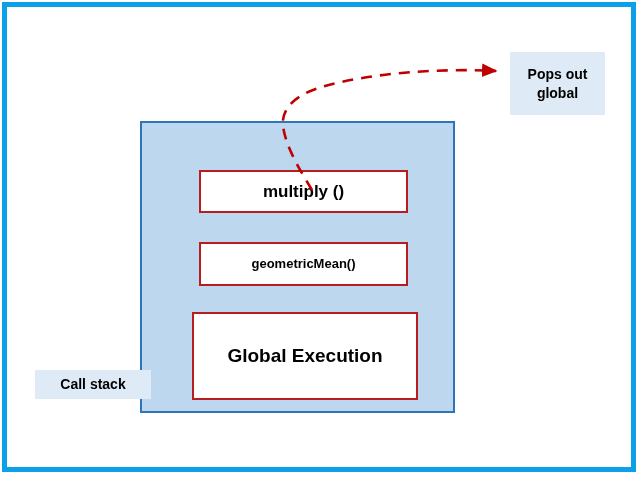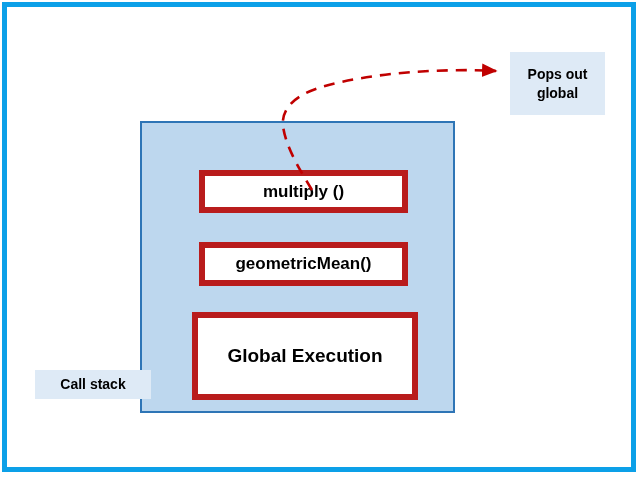--- a/index.html
+++ b/index.html
@@ -42,21 +42,21 @@
     box-sizing: border-box;
     background: #BDD7EE;
     border: 2px solid #2E75B6;
   }
 
   
   .frame-box {
     position: absolute;
     box-sizing: border-box;
     background: #ffffff;
-    border: 6px solid #b91c1c;
+    border: 2px solid #b91c1c;
     display: flex;
     align-items: center;
     justify-content: center;
     text-align: center;
     color: #000000;
     font-weight: bold;
     line-height: 1.28;
   }
 
   .frame-multiply {
@@ -65,21 +65,21 @@
     width: 209px;
     height: 43px;
     font-size: 17px;
   }
 
   .frame-geometric {
     left: 199px;
     top: 242px;
     width: 209px;
     height: 44px;
-    font-size: 17px;
+    font-size: 13px;
   }
 
   .frame-global {
     left: 192px;
     top: 312px;
     width: 226px;
     height: 88px;
     font-size: 19px;
     padding: 0 2px;
   }

